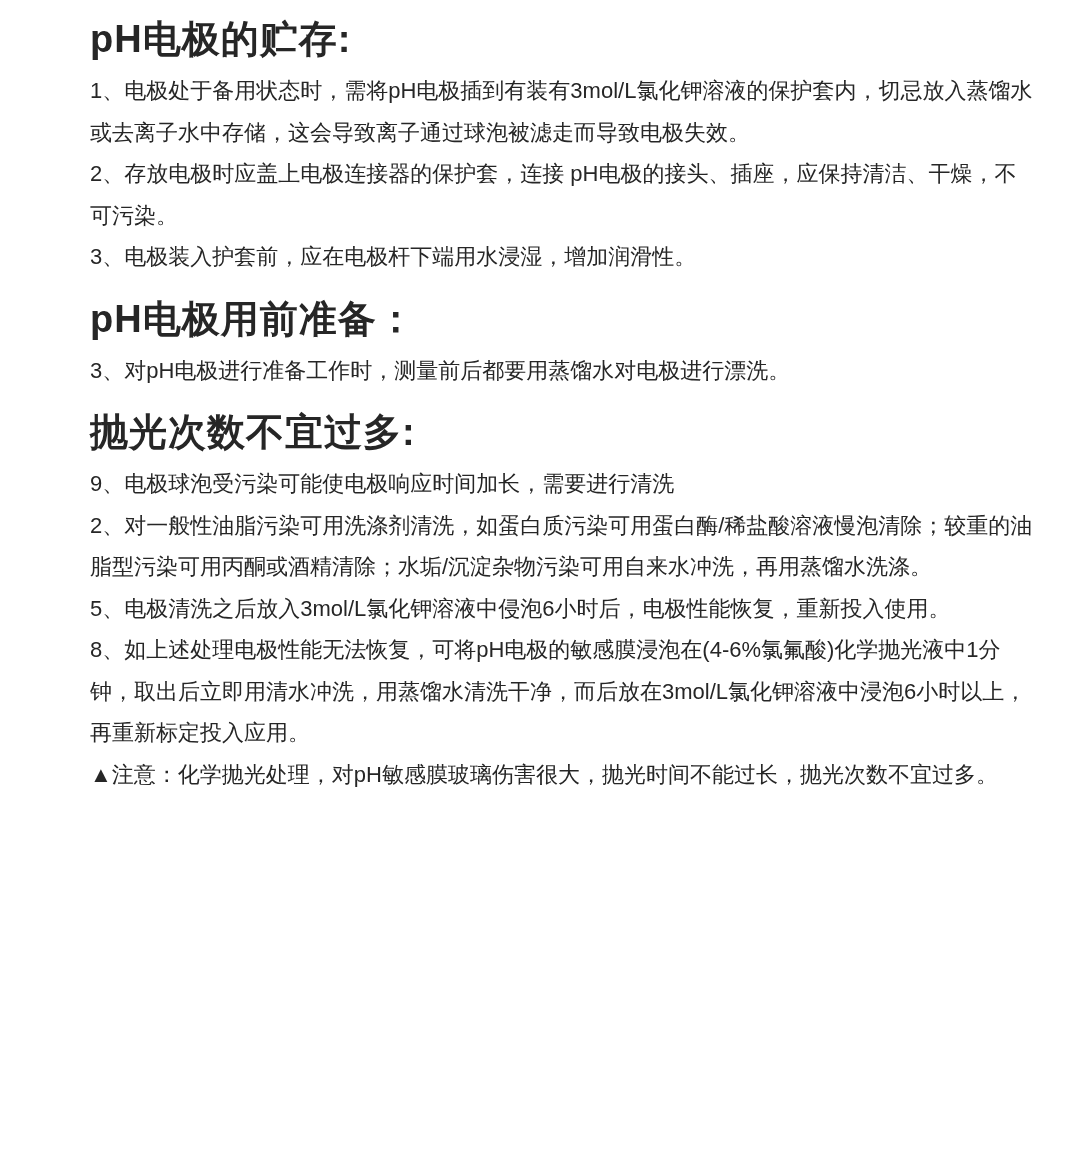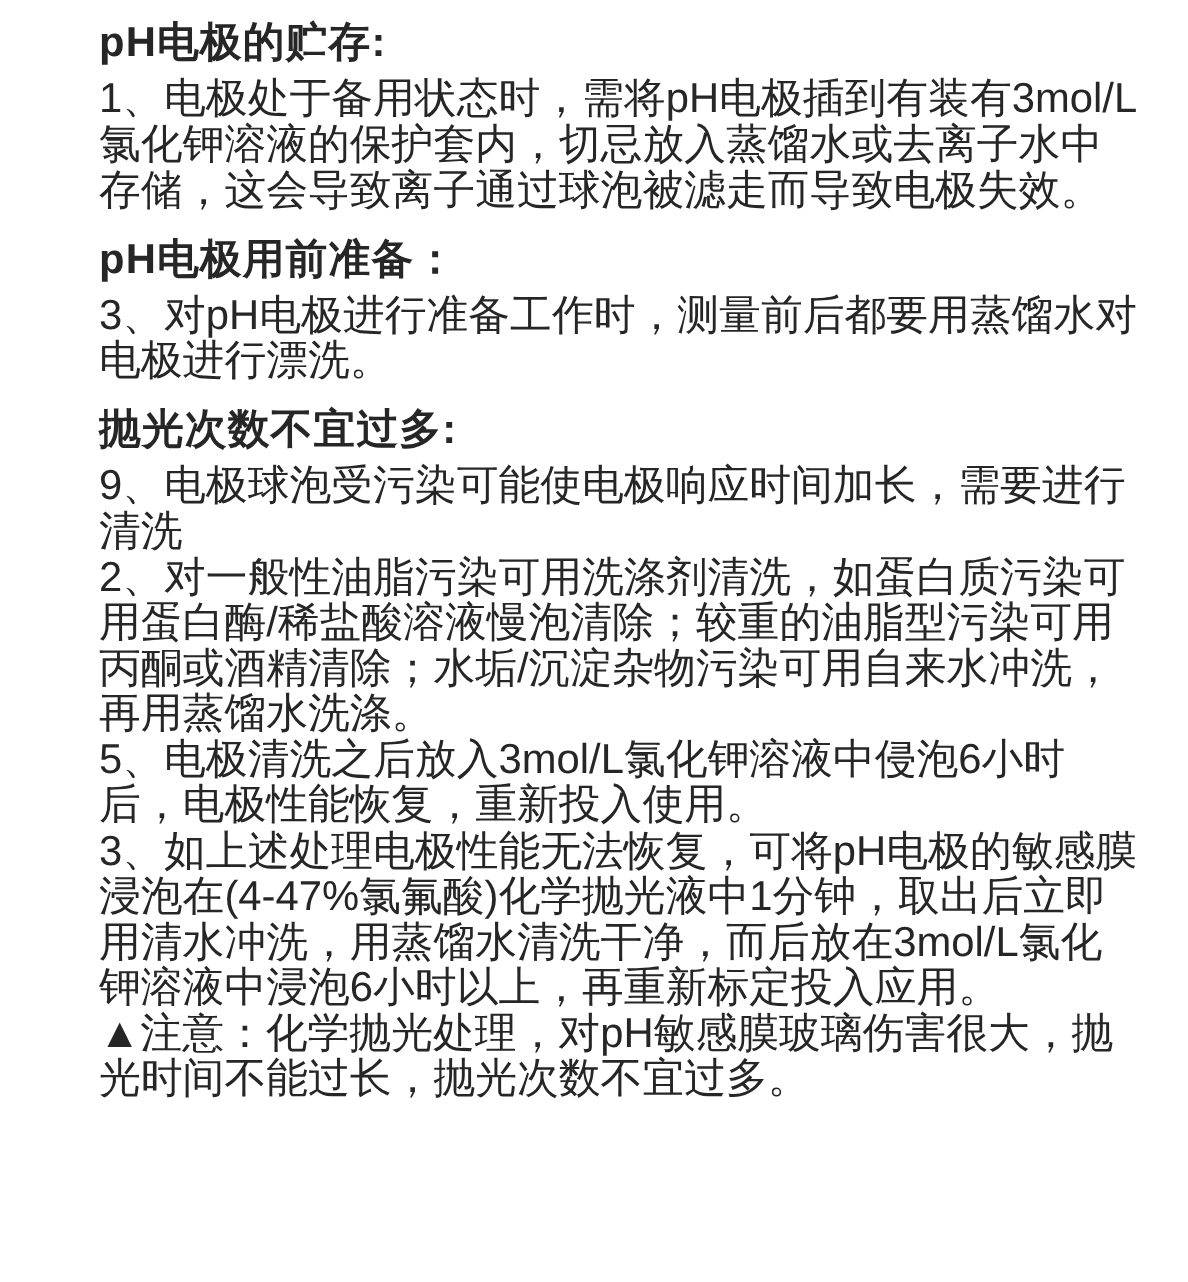--- a/index.html
+++ b/index.html
@@ -22,47 +22,49 @@
   .doc-section + .doc-section { margin-top: 18px; }
   .doc-section h2 {
     font-size: 38px;
     line-height: 46px;
     font-weight: 700;
     letter-spacing: 1px;
     margin: 0 0 8px 0;
     color: #262626;
   }
   .doc-section p {
-    font-size: 38px;
+    font-size: 22px;
     line-height: 41.5px;
     font-weight: 400;
     margin: 0;
     color: #262626;
     word-break: break-all;
     overflow-wrap: break-word;
   }
 </style>
 </head>
 <body>
 
 <div class="page">
 
   <section class="doc-section">
     <h2>pH电极的贮存:</h2>
     <p>1、电极处于备用状态时，需将pH电极插到有装有3mol/L氯化钾溶液的保护套内，切忌放入蒸馏水或去离子水中存储，这会导致离子通过球泡被滤走而导致电极失效。</p>
+    <p>2、存放电极时应盖上电极连接器的保护套，连接 pH电极的接头、插座，应保持清洁、干燥，不可污染。</p>
+    <p>3、电极装入护套前，应在电极杆下端用水浸湿，增加润滑性。</p>
   </section>
 
   <section class="doc-section">
     <h2>pH电极用前准备：</h2>
     <p>3、对pH电极进行准备工作时，测量前后都要用蒸馏水对电极进行漂洗。</p>
   </section>
 
   <section class="doc-section">
     <h2>抛光次数不宜过多:</h2>
     <p>9、电极球泡受污染可能使电极响应时间加长，需要进行清洗</p>
     <p>2、对一般性油脂污染可用洗涤剂清洗，如蛋白质污染可用蛋白酶/稀盐酸溶液慢泡清除；较重的油脂型污染可用丙酮或酒精清除；水垢/沉淀杂物污染可用自来水冲洗，再用蒸馏水洗涤。</p>
     <p>5、电极清洗之后放入3mol/L氯化钾溶液中侵泡6小时后，电极性能恢复，重新投入使用。</p>
-    <p>3、如上述处理电极性能无法恢复，可将pH电极的敏感膜浸泡在(4-47%氯氟酸)化学抛光液中1分钟，取出后立即用清水冲洗，用蒸馏水清洗干净，而后放在3mol/L氯化钾溶液中浸泡6小时以上，再重新标定投入应用。</p>
+    <p>8、如上述处理电极性能无法恢复，可将pH电极的敏感膜浸泡在(4-6%氯氟酸)化学抛光液中1分钟，取出后立即用清水冲洗，用蒸馏水清洗干净，而后放在3mol/L氯化钾溶液中浸泡6小时以上，再重新标定投入应用。</p>
     <p>▲注意：化学抛光处理，对pH敏感膜玻璃伤害很大，抛光时间不能过长，抛光次数不宜过多。</p>
 
   </section>
 
 </div>
 
 </body></html>

